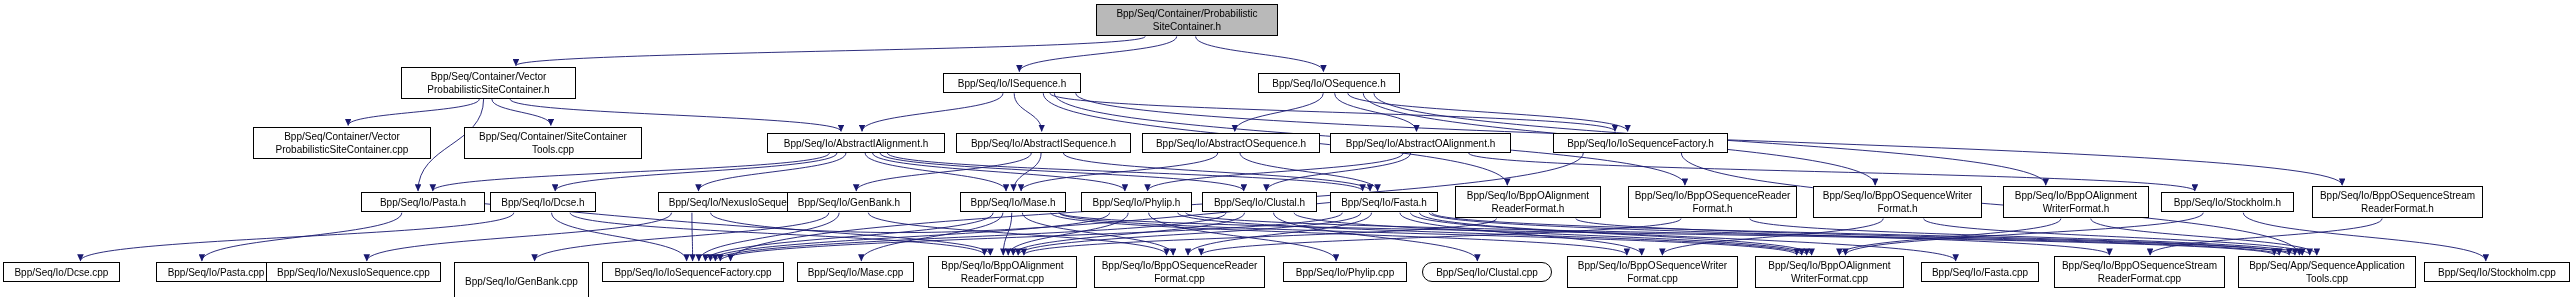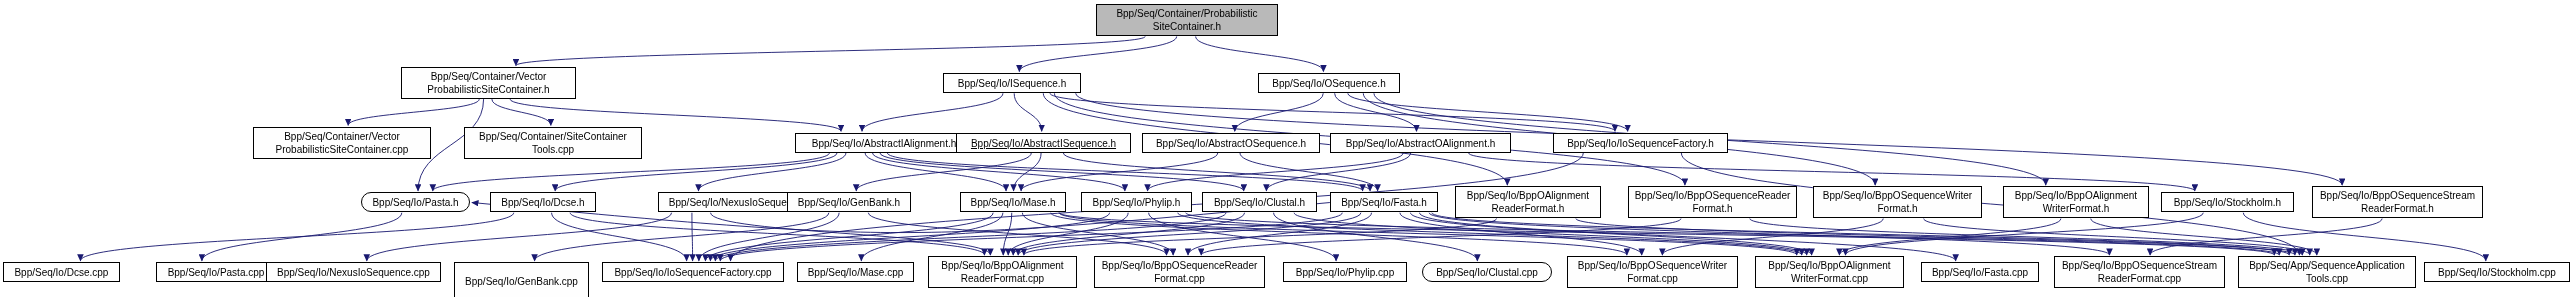--- a/index.html
+++ b/index.html
@@ -141,26 +141,26 @@
       <div class="node root" title="Bpp/Seq/Container/ProbabilisticSiteContainer.h" style="left: 1096px; top: 4.4px; width: 182px; height: 32px;">Bpp/Seq/Container/Probabilistic
 SiteContainer.h</div>
       <div class="node" title="Bpp/Seq/Container/VectorProbabilisticSiteContainer.h" style="left: 401px; top: 67px; width: 175px; height: 32px;">Bpp/Seq/Container/Vector
 ProbabilisticSiteContainer.h</div>
       <div class="node" title="Bpp/Seq/Io/ISequence.h" style="left: 943px; top: 73px; width: 138px; height: 20.4px;">Bpp/Seq/Io/ISequence.h</div>
       <div class="node" title="Bpp/Seq/Io/OSequence.h" style="left: 1258px; top: 73px; width: 142px; height: 20.4px;">Bpp/Seq/Io/OSequence.h</div>
       <div class="node" title="Bpp/Seq/Container/VectorProbabilisticSiteContainer.cpp" style="left: 253px; top: 127px; width: 178px; height: 32px;">Bpp/Seq/Container/Vector
 ProbabilisticSiteContainer.cpp</div>
       <div class="node" title="Bpp/Seq/Container/SiteContainerTools.cpp" style="left: 464px; top: 127px; width: 178px; height: 32px;">Bpp/Seq/Container/SiteContainer
 Tools.cpp</div>
-      <div class="node" title="Bpp/Seq/Io/AbstractIAlignment.h" style="left: 767px; top: 133px; width: 178px; height: 20.4px; margin-left: 28px;">Bpp/Seq/Io/AbstractIAlignment.h</div>
-      <div class="node" title="Bpp/Seq/Io/AbstractISequence.h" style="left: 956px; top: 133px; width: 175px; height: 20.4px; text-decoration: underline;">Bpp/Seq/Io/AbstractISequence.h</div>
+      <div class="node" title="Bpp/Seq/Io/AbstractIAlignment.h" style="left: 767px; top: 133px; width: 178px; height: 20.4px;">Bpp/Seq/Io/AbstractIAlignment.h</div>
+      <div class="node" title="Bpp/Seq/Io/AbstractISequence.h" style="left: 956px; top: 133px; width: 175px; height: 20.4px;">Bpp/Seq/Io/AbstractISequence.h</div>
       <div class="node" title="Bpp/Seq/Io/AbstractOSequence.h" style="left: 1142px; top: 133px; width: 178px; height: 20.4px;">Bpp/Seq/Io/AbstractOSequence.h</div>
       <div class="node" title="Bpp/Seq/Io/AbstractOAlignment.h" style="left: 1330px; top: 133px; width: 181px; height: 20.4px;">Bpp/Seq/Io/AbstractOAlignment.h</div>
       <div class="node" title="Bpp/Seq/Io/IoSequenceFactory.h" style="left: 1553px; top: 133px; width: 175px; height: 20.4px;">Bpp/Seq/Io/IoSequenceFactory.h</div>
-      <div class="node" title="Bpp/Seq/Io/Pasta.h" style="left: 361px; top: 192px; width: 109px; height: 20.4px; border-radius: 10px;">Bpp/Seq/Io/Pasta.h</div>
+      <div class="node" title="Bpp/Seq/Io/Pasta.h" style="left: 361px; top: 192px; width: 124px; height: 20.4px;">Bpp/Seq/Io/Pasta.h</div>
       <div class="node" title="Bpp/Seq/Io/Dcse.h" style="left: 490px; top: 192px; width: 106px; height: 20.4px;">Bpp/Seq/Io/Dcse.h</div>
       <div class="node" title="Bpp/Seq/Io/NexusIoSequence.h" style="left: 610px; top: 192px; width: 164px; height: 20.4px; margin-left: 48px;">Bpp/Seq/Io/NexusIoSequence.h</div>
       <div class="node" title="Bpp/Seq/Io/GenBank.h" style="left: 787px; top: 192px; width: 124px; height: 20.4px;">Bpp/Seq/Io/GenBank.h</div>
       <div class="node" title="Bpp/Seq/Io/Mase.h" style="left: 960px; top: 192px; width: 106px; height: 20.4px;">Bpp/Seq/Io/Mase.h</div>
       <div class="node" title="Bpp/Seq/Io/Phylip.h" style="left: 1081px; top: 192px; width: 111px; height: 20.4px;">Bpp/Seq/Io/Phylip.h</div>
       <div class="node" title="Bpp/Seq/Io/Clustal.h" style="left: 1202px; top: 192px; width: 115px; height: 20.4px;">Bpp/Seq/Io/Clustal.h</div>
       <div class="node" title="Bpp/Seq/Io/Fasta.h" style="left: 1330px; top: 192px; width: 108px; height: 20.4px;">Bpp/Seq/Io/Fasta.h</div>
       <div class="node" title="Bpp/Seq/Io/BppOAlignmentReaderFormat.h" style="left: 1455px; top: 186px; width: 146px; height: 32px;">Bpp/Seq/Io/BppOAlignment
 ReaderFormat.h</div>
       <div class="node" title="Bpp/Seq/Io/BppOSequenceReaderFormat.h" style="left: 1628px; top: 186px; width: 169px; height: 32px;">Bpp/Seq/Io/BppOSequenceReader

